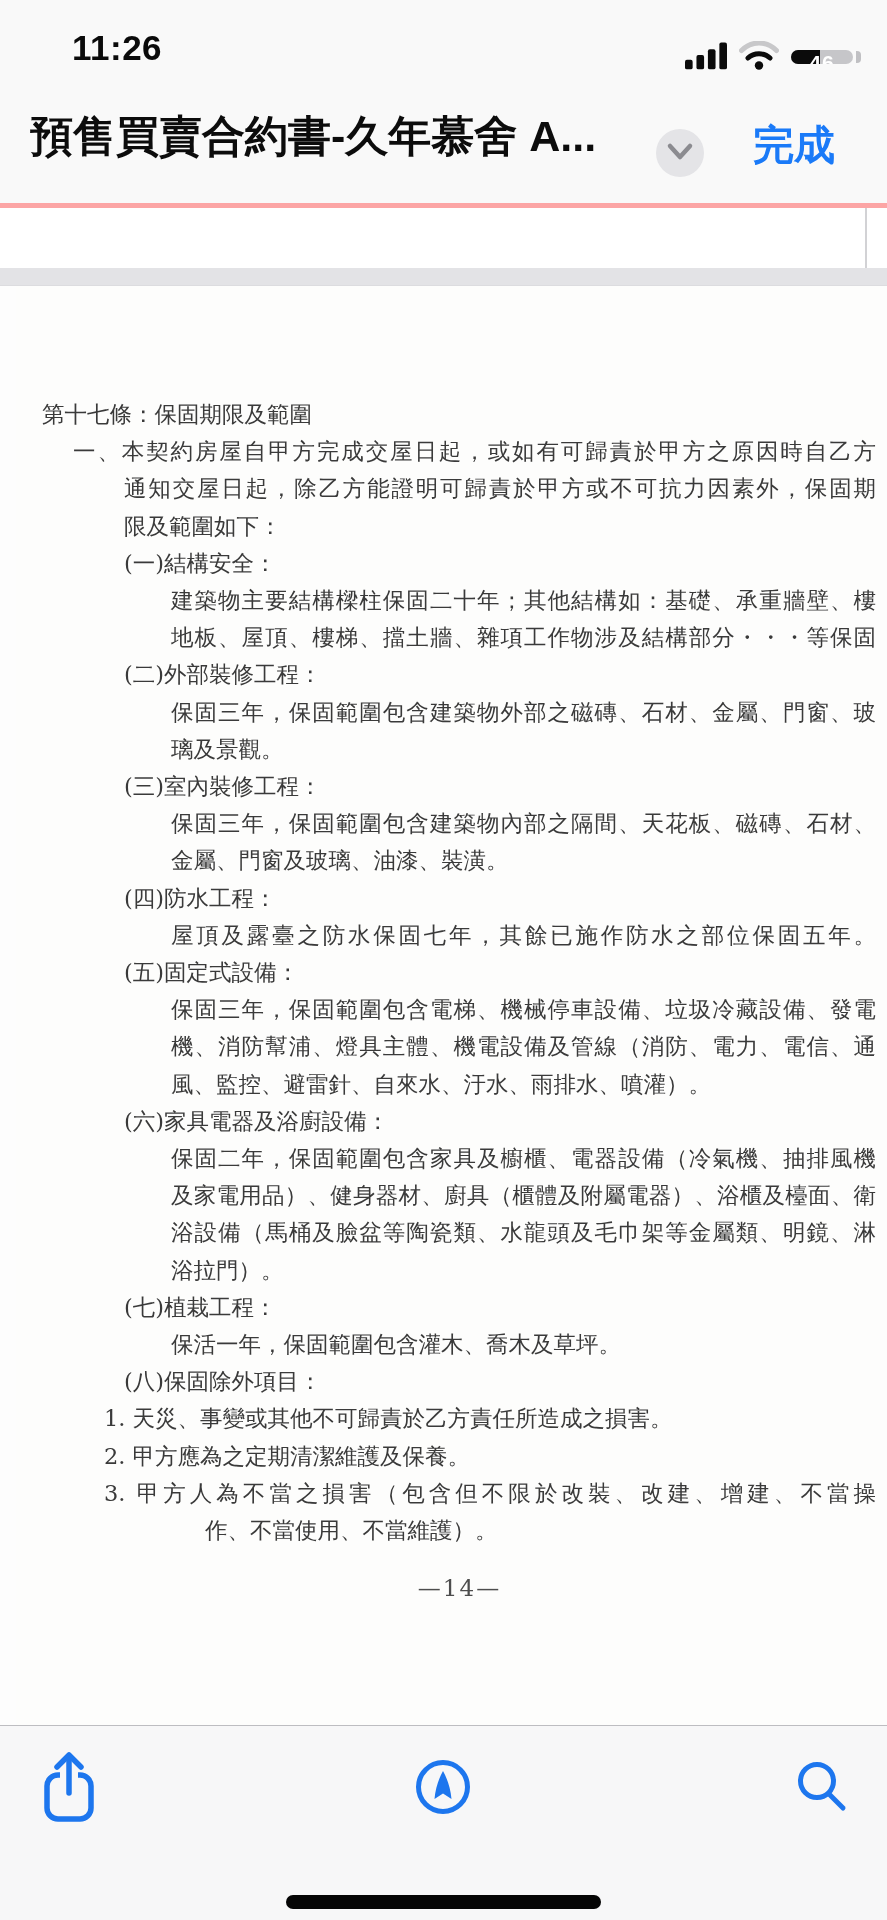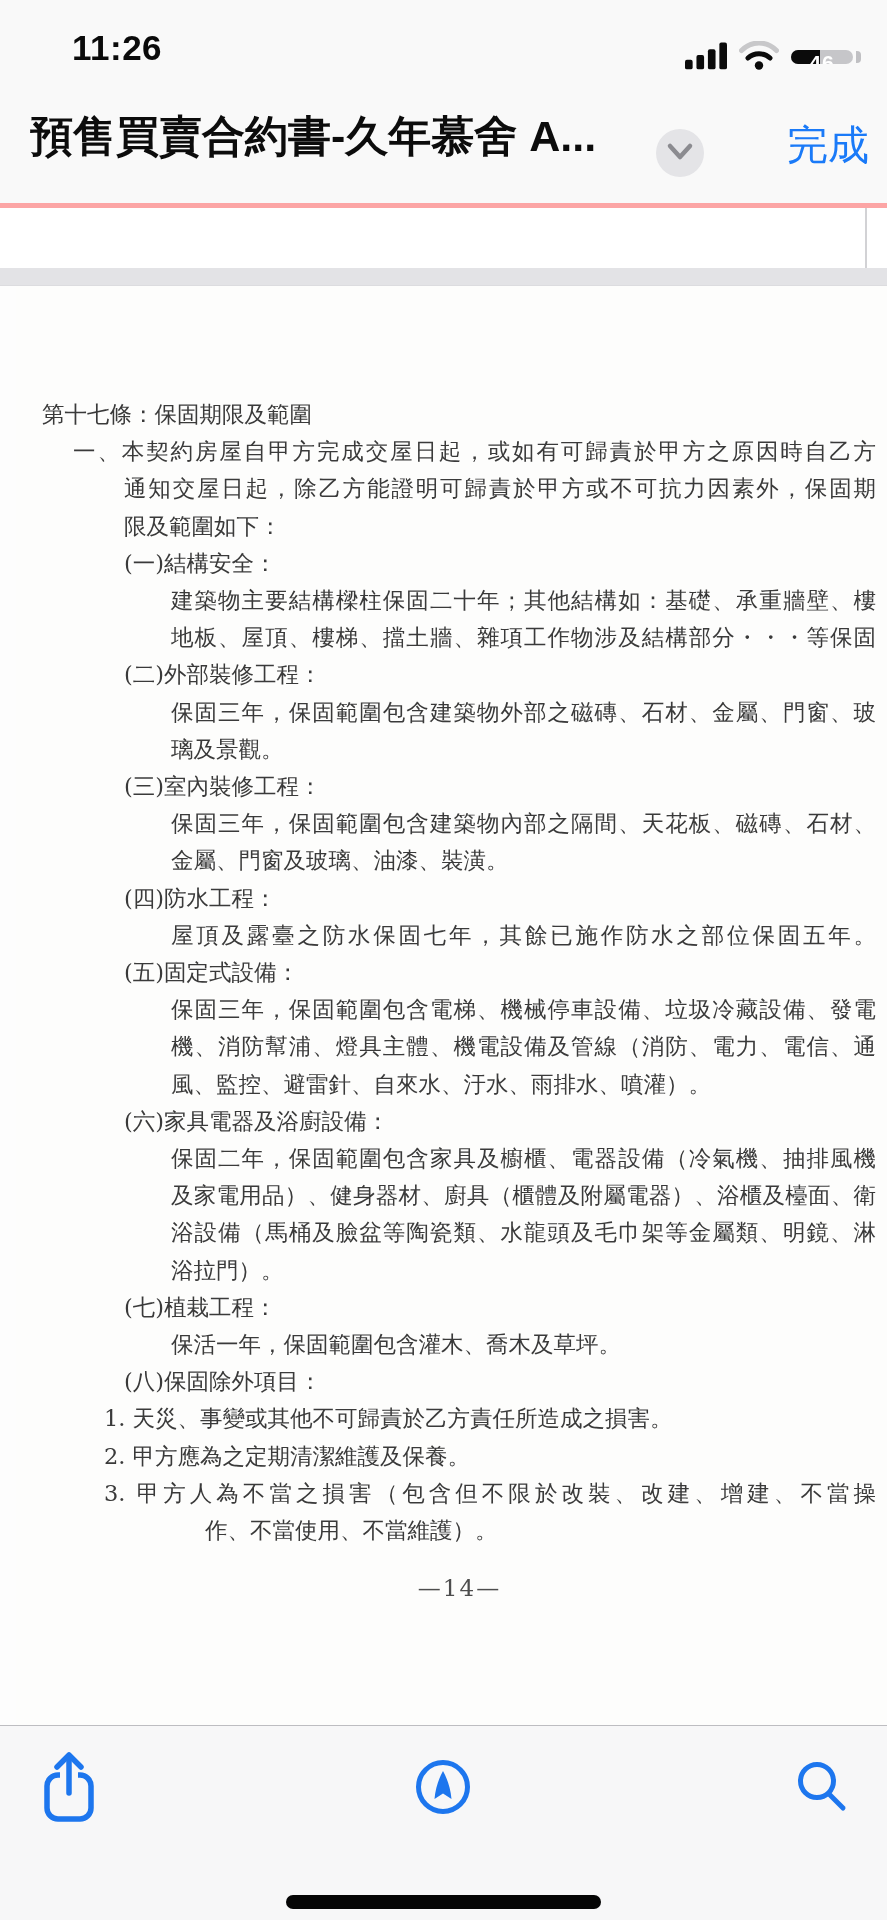--- a/index.html
+++ b/index.html
@@ -30,21 +30,21 @@
   
   .nav-title{
     position:absolute;left:30px;top:108px;width:620px;font-size:43px;font-weight:600;
     color:#0c0c0c;white-space:nowrap;overflow:hidden;
   }
   .chevron-btn{
     position:absolute;left:656px;top:129px;width:48px;height:48px;border-radius:50%;
     background:#e4e4e7;display:flex;align-items:center;justify-content:center;border:none;padding:0;
   }
   .done-btn{
-    position:absolute;right:18px;top:118px;font-size:41px;font-weight:400;
+    position:absolute;right:52px;top:118px;font-size:41px;font-weight:700;
     background:none;border:none;padding:0;
   }
   
   .prev-page{position:absolute;top:204px;left:0;width:887px;height:64px;background:#ffffff;}
   .page-edge-line{position:absolute;left:865px;top:0;width:2px;height:64px;background:#d2d2d5;}
   .page-gap{position:absolute;top:268px;left:0;width:887px;height:17px;background:#e3e3e6;border-bottom:1px solid #dcdcdf;}
   
   .page{
     position:absolute;top:286px;left:16px;width:887px;height:1439px;background:#fdfdfc;
     font-family:"DejaVu Serif","Liberation Serif",serif;

